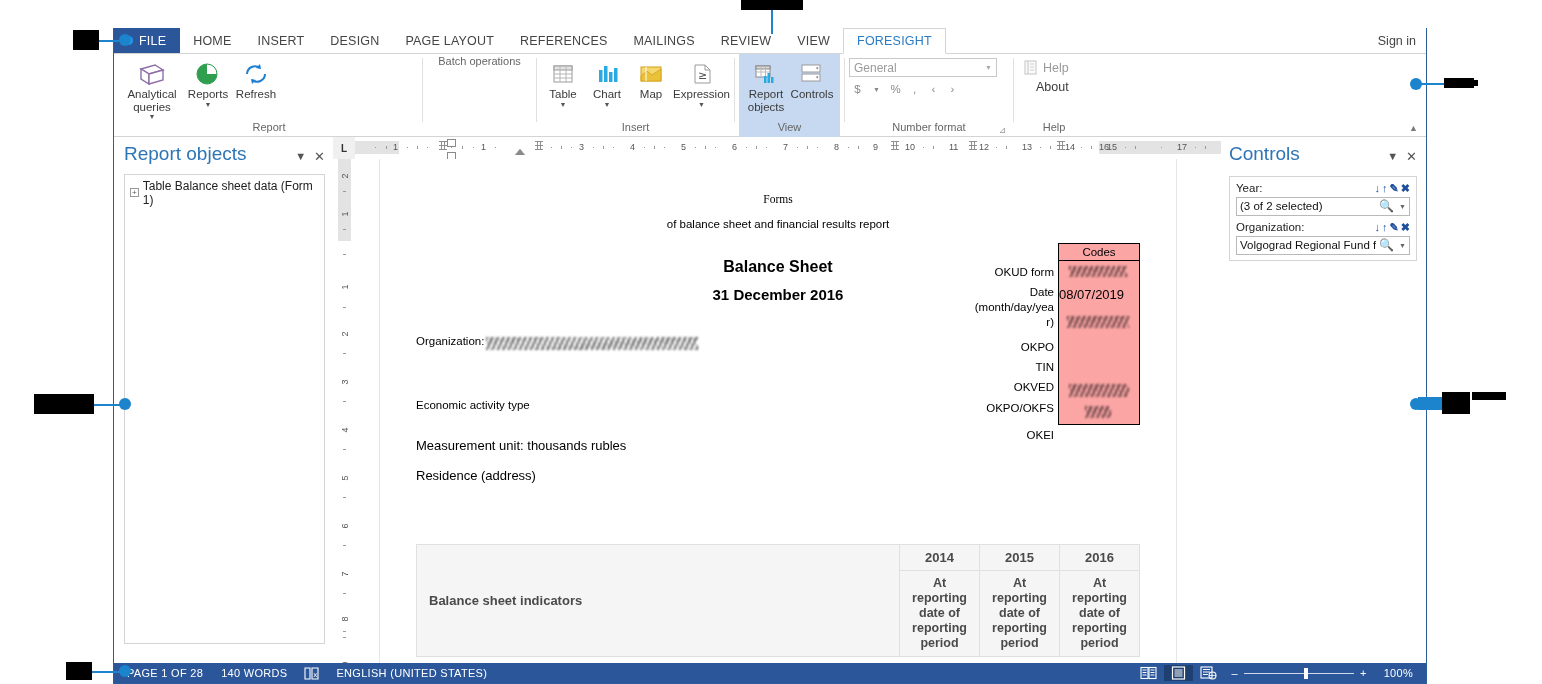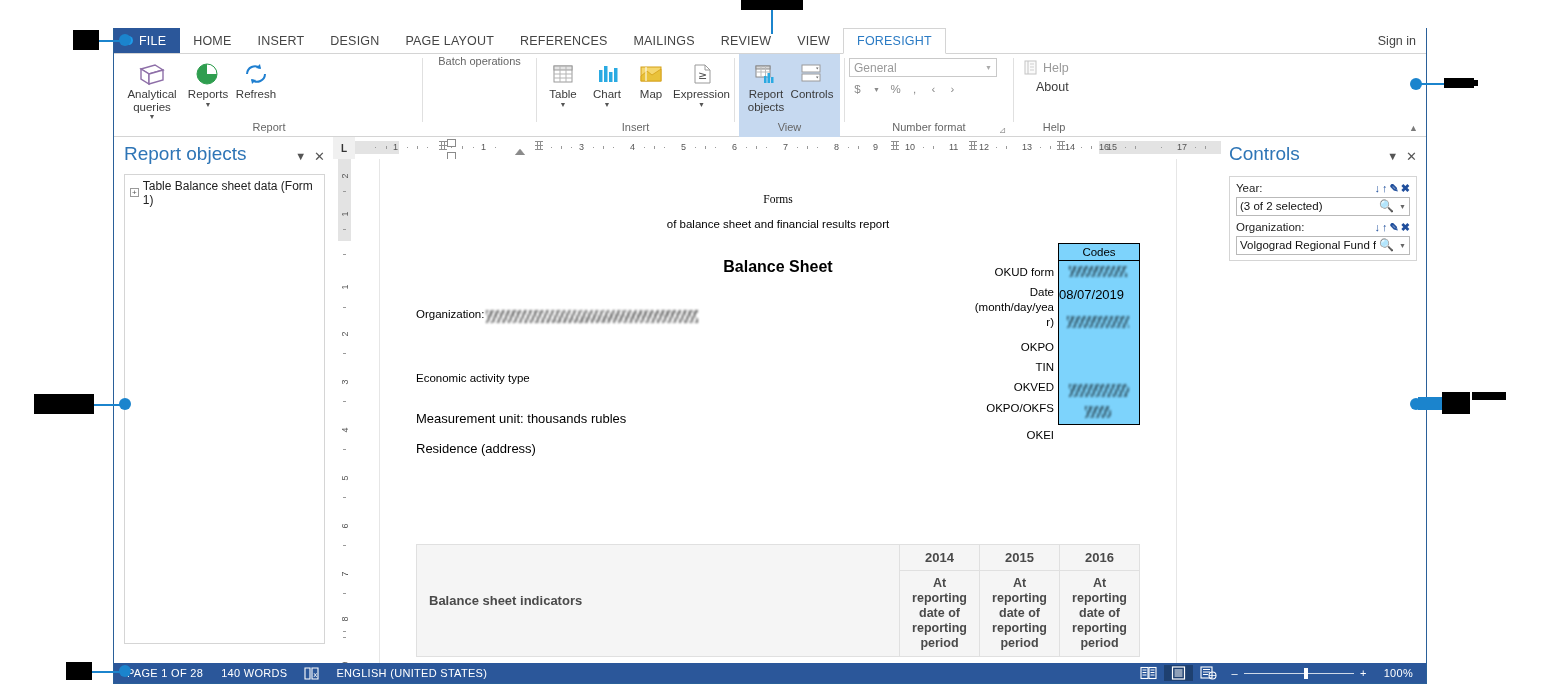--- a/index.html
+++ b/index.html
@@ -195,21 +195,21 @@
   .lbl-left { position:absolute; left:0; font-size:11.5px; }
   .redact {
     position:absolute; background-image:
       repeating-linear-gradient(115deg, rgba(0,0,0,.55) 0 2px, rgba(0,0,0,0) 2px 5px),
       repeating-linear-gradient(65deg, rgba(0,0,0,.28) 0 1px, rgba(0,0,0,0) 1px 4px);
     filter:blur(1.1px);
   }
 
   .codes-box {
     position:absolute; right:36px; top:84px; width:82px;
-    border:1px solid #000; background:#7dd3fc; font-size:11.5px;
+    border:1px solid #000; background:#fca5a5; font-size:11.5px;
   }
   .codes-hd { text-align:center; border-bottom:1px solid #000; padding:2px 0; }
   .codes-cell { height:22px; position:relative; }
   .codes-date { font-size:13px; padding:4px 0; }
 
   .right-labels { position:absolute; right:122px; top:84px; width:150px;
                   text-align:right; font-size:11.5px; }
   .rl { line-height:15px; }
 
   .lines { margin-top:6px; }
@@ -664,20 +664,21 @@
           <span class="vd" style="top:472px"></span>
         </div>
 
         <div class="page-scroll">
           <div class="page">
             <div class="page-inner">
 
               <div class="ctr t-forms">Forms</div>
               <div class="ctr t-sub">of balance sheet and financial results report</div>
               <div class="ctr t-h1">Balance Sheet</div>
+              <div class="ctr t-h2">31 December 2016</div>
 
               <div class="codes-box">
                 <div class="codes-hd">Codes</div>
                 <div class="codes-cell">
                   <span class="redact" style="left:10px;top:5px;width:58px;height:11px"></span>
                 </div>
                 <div class="codes-date">08/07/2019</div>
                 <div class="codes-cell" style="height:34px">
                   <span class="redact" style="left:8px;top:10px;width:62px;height:12px"></span>
                 </div>

